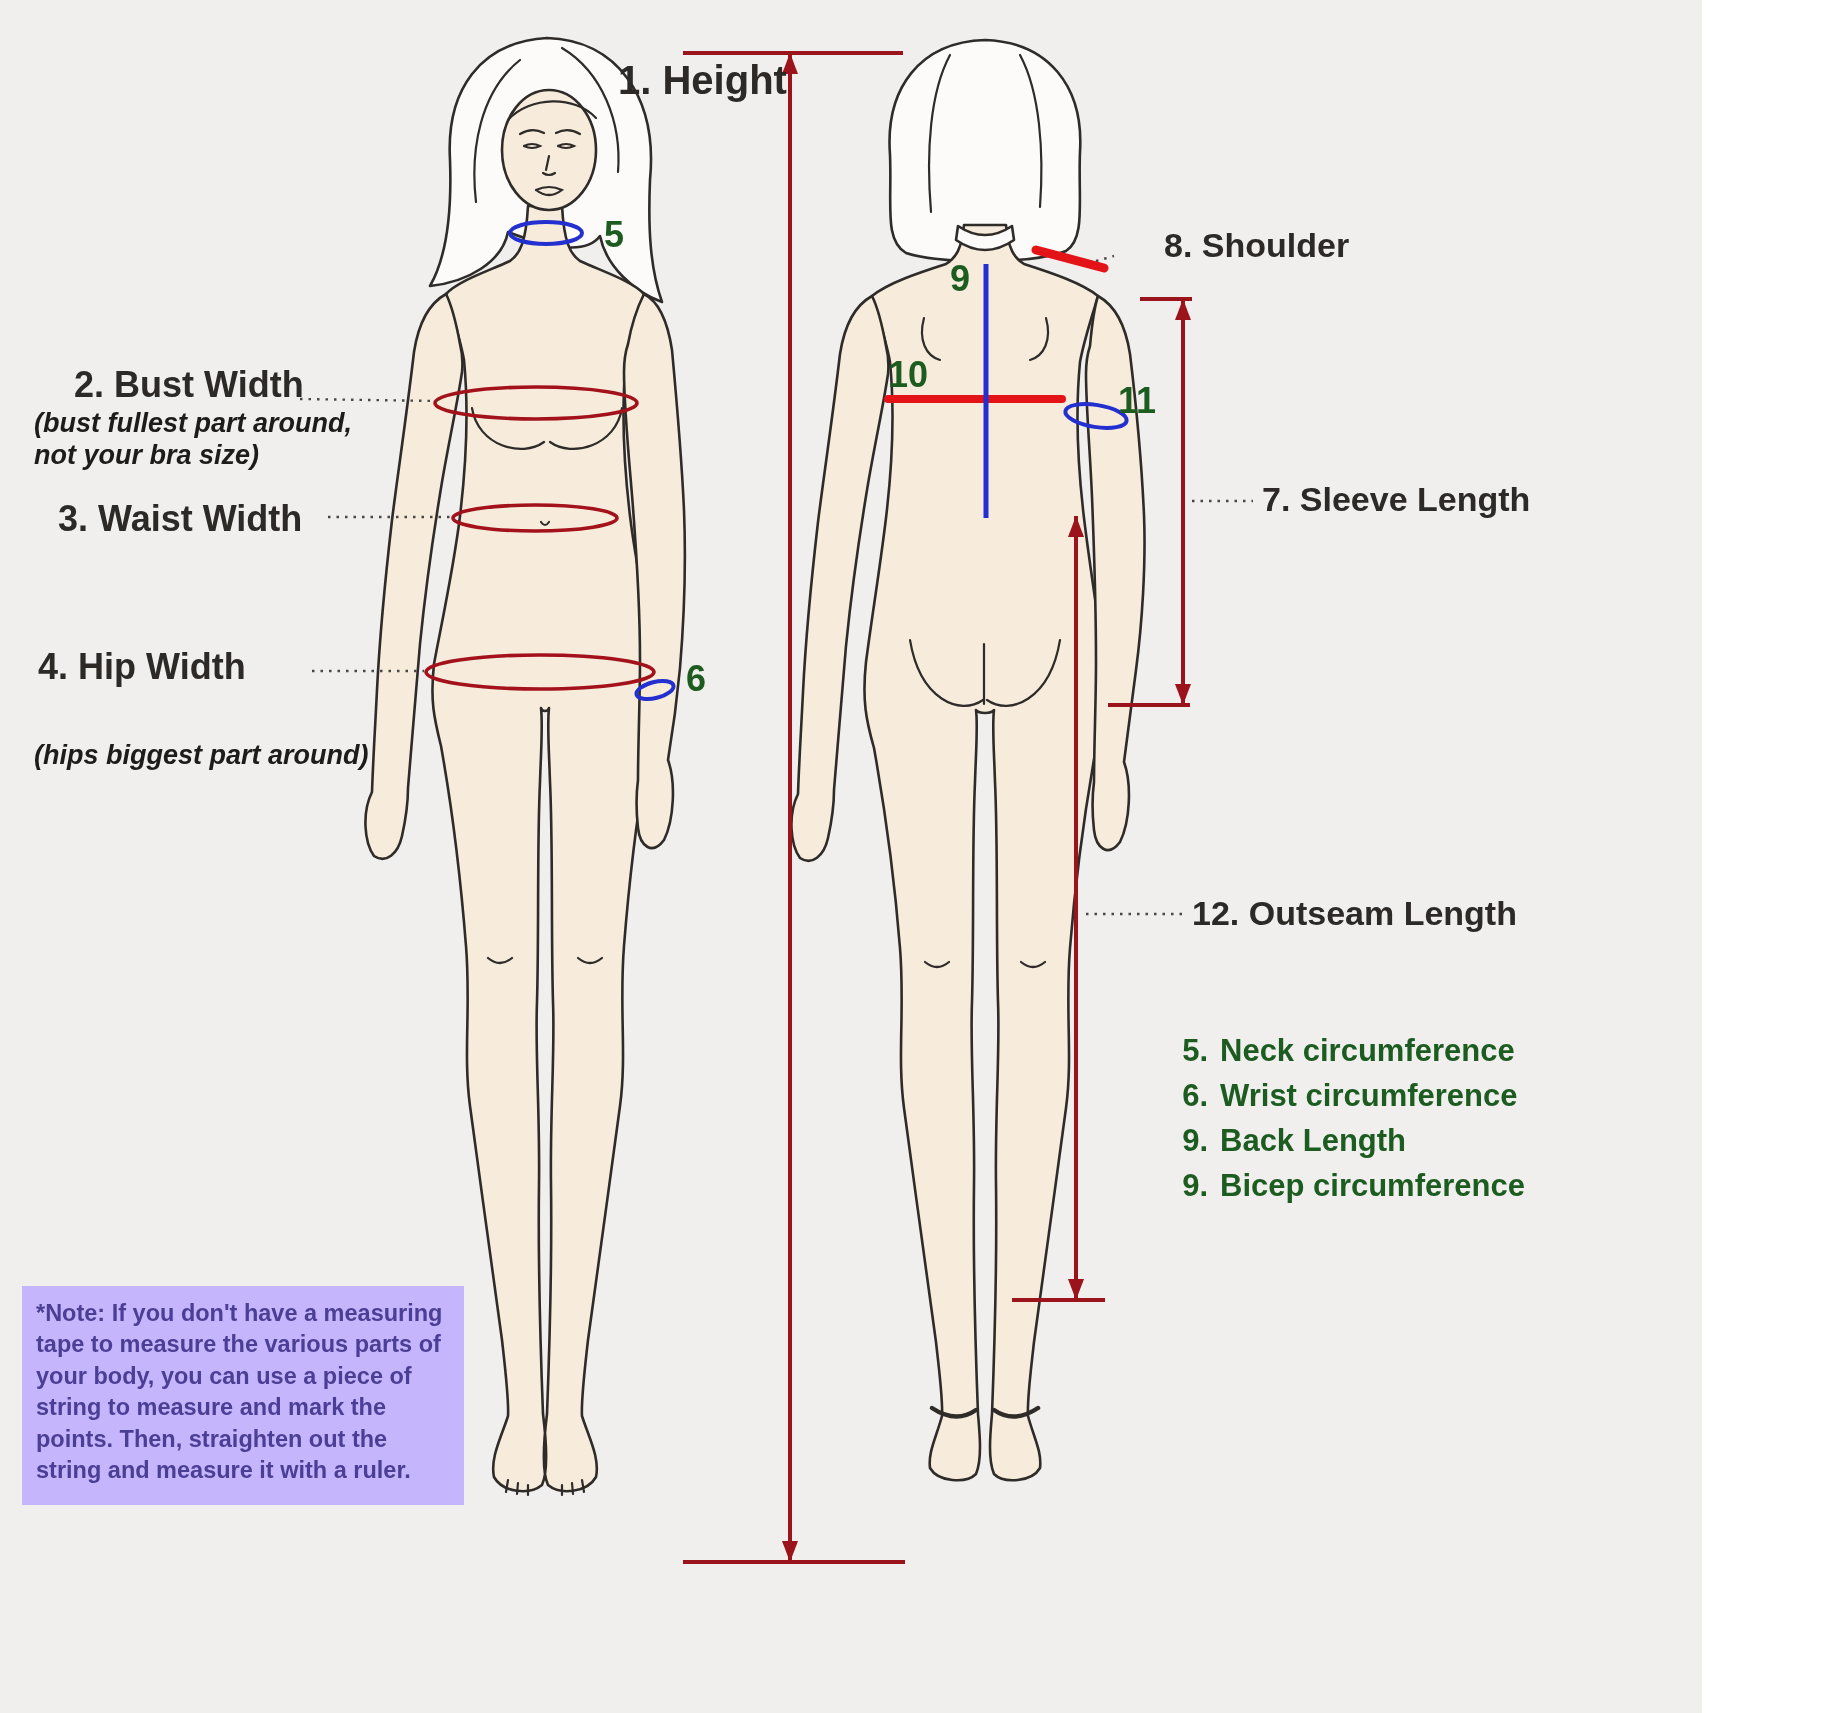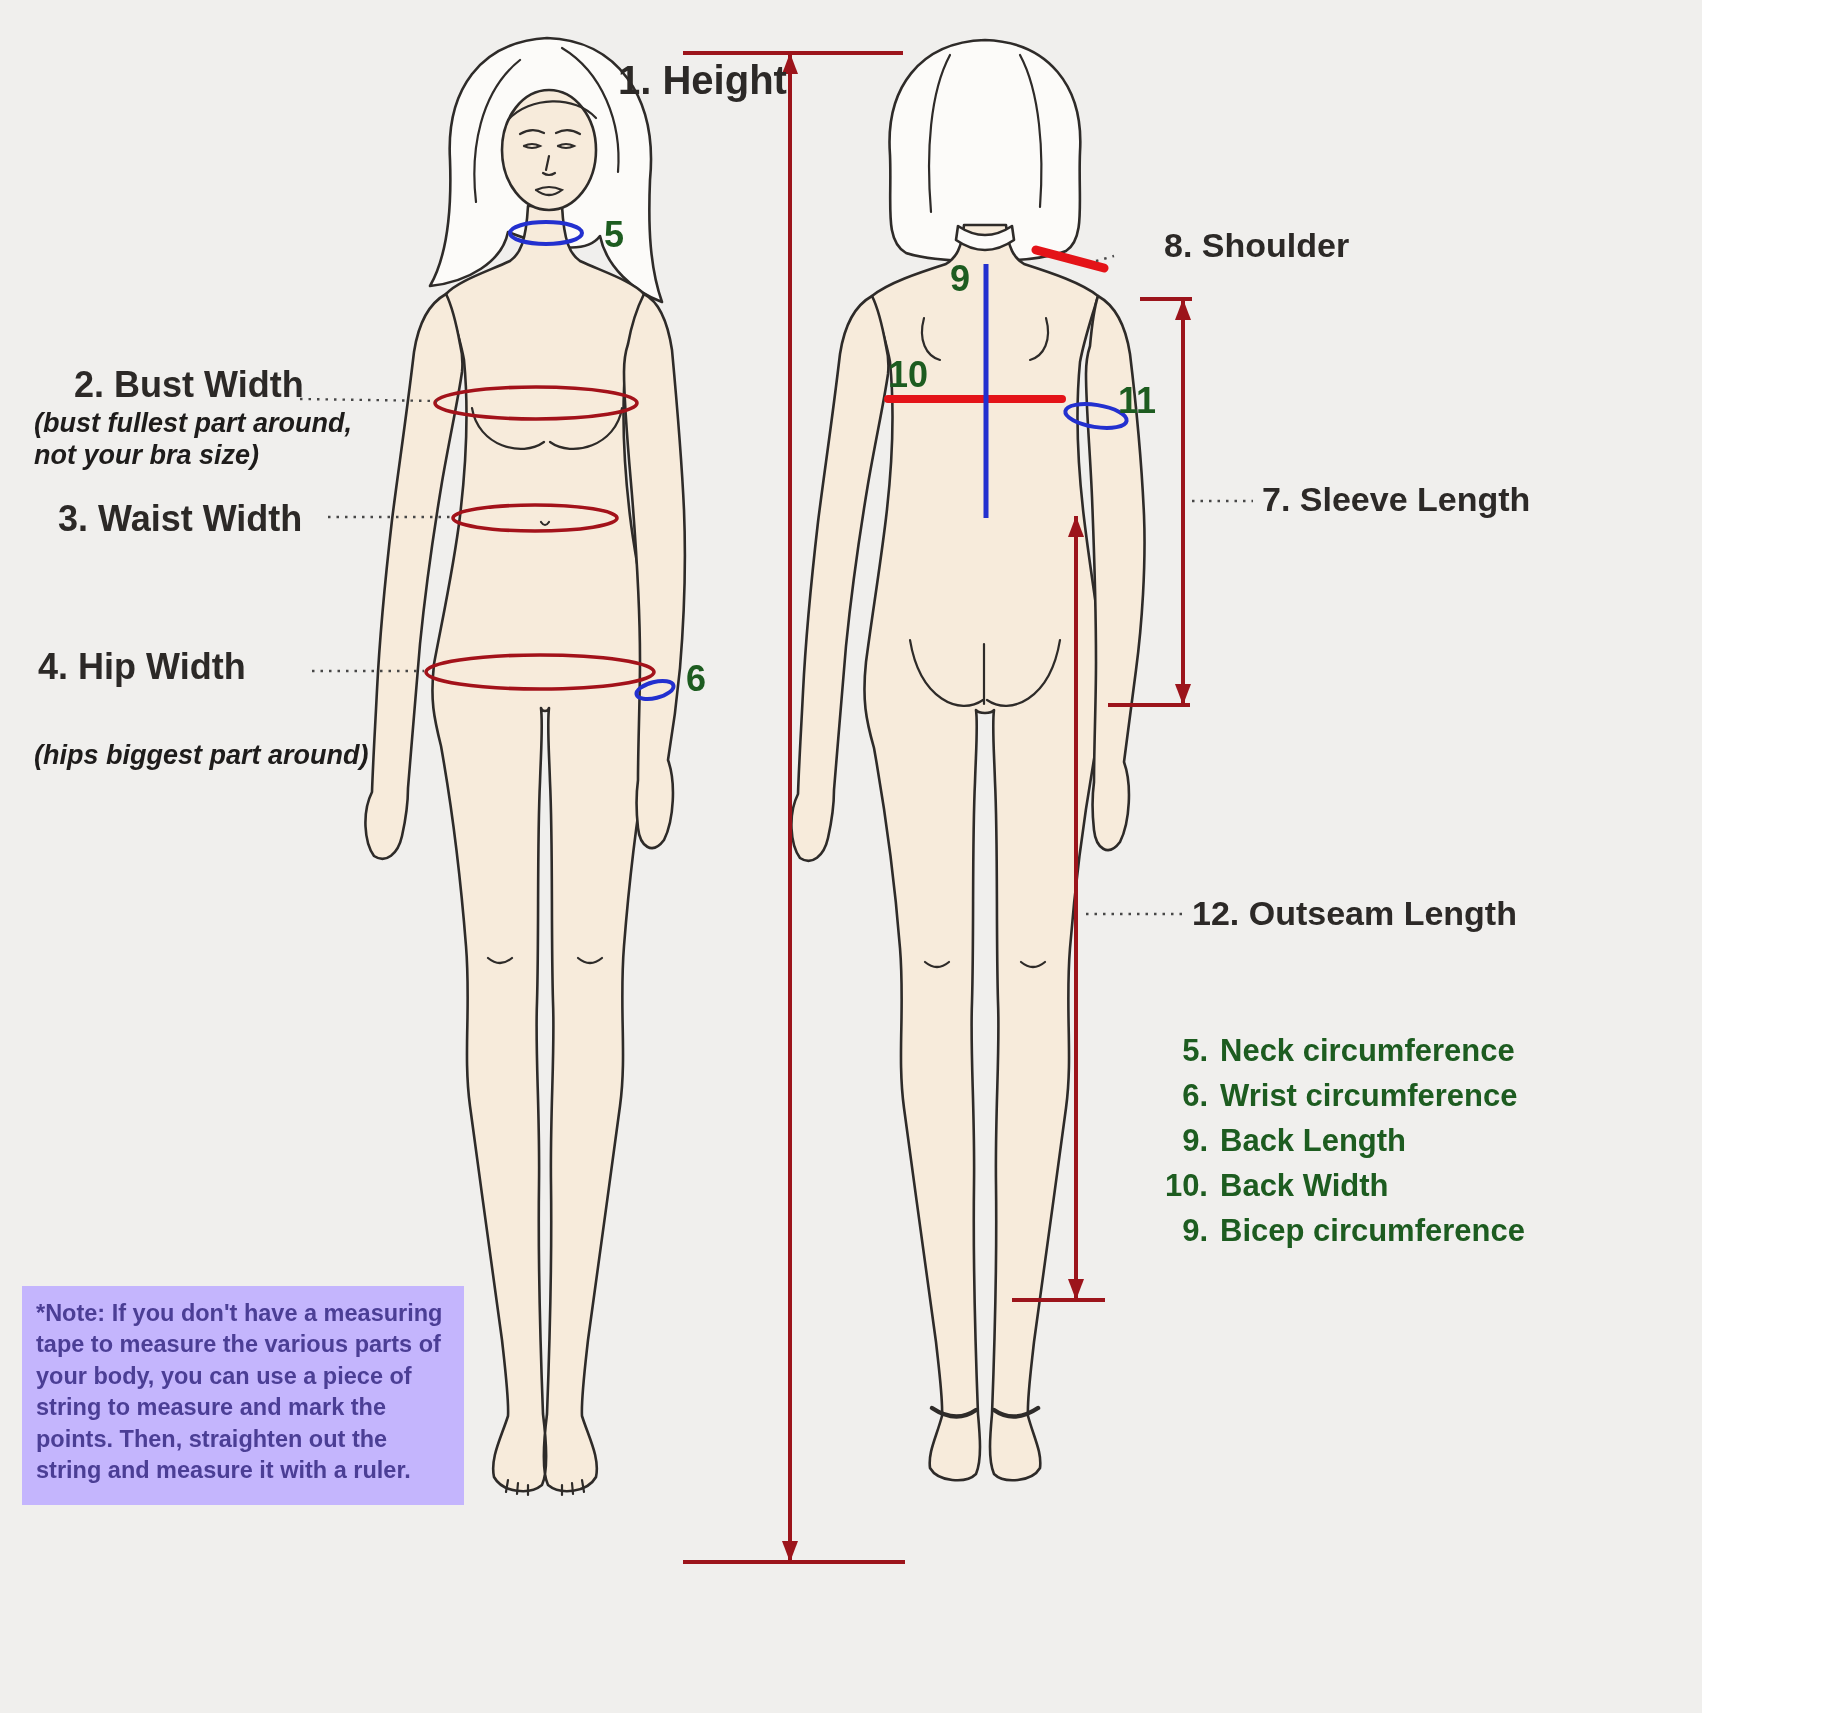--- a/index.html
+++ b/index.html
@@ -303,24 +303,20 @@
     </div>
     <div class="legend-row">
       <span class="legend-num">6.</span>
       <span>Wrist circumference</span>
     </div>
     <div class="legend-row">
       <span class="legend-num">9.</span>
       <span>Back Length</span>
     </div>
     <div class="legend-row">
-      <span class="legend-num">10.</span>
-      <span>Back Width</span>
-    </div>
-    <div class="legend-row">
       <span class="legend-num">9.</span>
       <span>Bicep circumference</span>
     </div>
   </div>
 
   <div class="note">*Note: If you don't have a measuring tape to measure the various parts of your body, you can use a piece of string to measure and mark the points. Then, straighten out the string and measure it with a ruler.</div>
 
 </div>
 
 </body></html>

